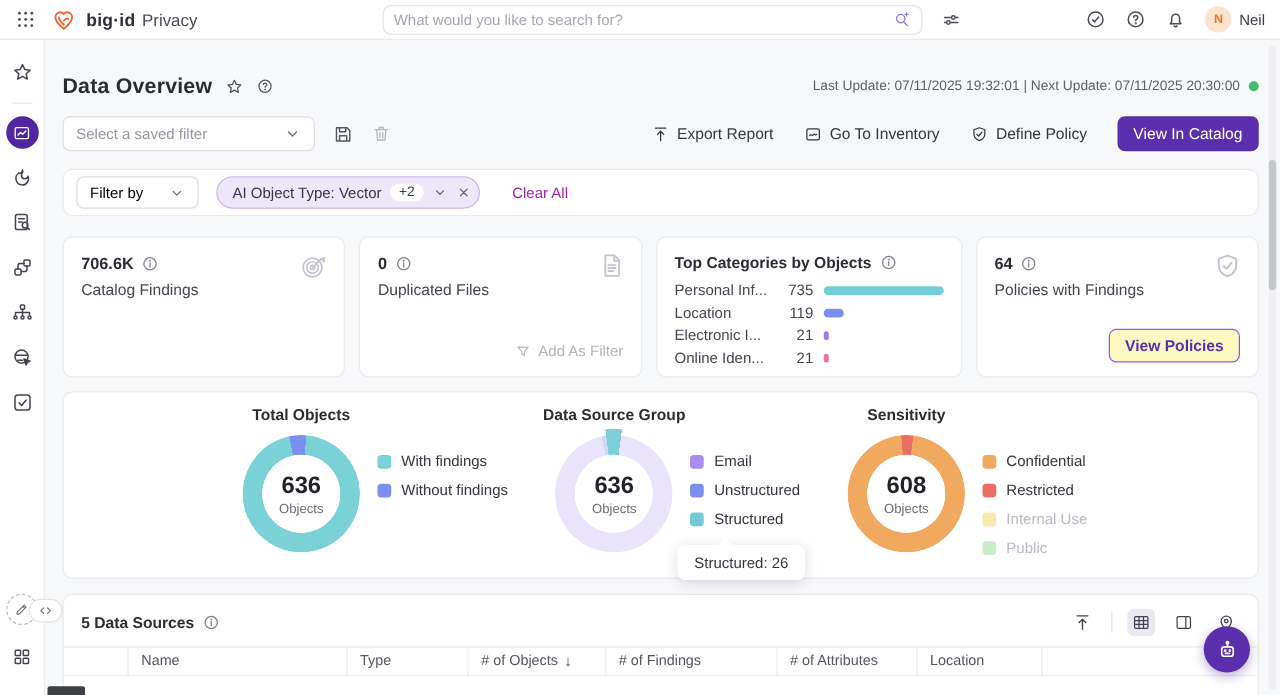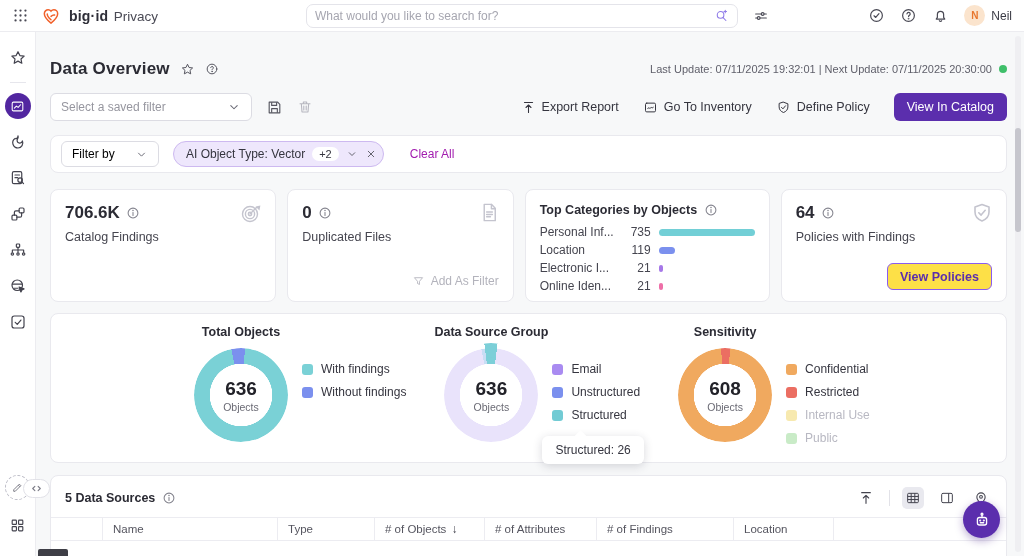--- a/index.html
+++ b/index.html
@@ -51,26 +51,26 @@
   .filter-card{margin-top:13px;height:38px;background:#fff;border:1px solid #e9e9ee;border-radius:8px;display:flex;align-items:center;padding:0 10px;gap:14px}
   .filter-by{width:98px;height:26px;color:#000000}
   .chip{height:26px;background:#eee7fc;border:1px solid #cdb9f0;border-radius:14px;display:flex;align-items:center;gap:7px;padding:0 6px 0 12px;font-size:12px;color:#35353f;cursor:pointer}
   .chip-badge{background:#fff;border-radius:9px;padding:1px 7px;font-size:11px;color:#35353f}
   .chip .x{color:#55555f;display:flex;cursor:pointer}
   .clear-all{font-size:12px;font-weight:500;color:#a21caf;margin-left:12px;cursor:pointer}
 
   
   .cards{display:flex;gap:11px;margin-top:16px;height:113px}
   .card{flex:1;background:#fff;border:1px solid #e9e9ee;border-radius:8px;padding:13px 14px;position:relative}
-  .card-val{font-size:17px;font-weight:700;color:#2b2b34;display:flex;gap:6px;align-items:center}
+  .card-val{font-size:13px;font-weight:700;color:#2b2b34;display:flex;gap:6px;align-items:center}
   .card-lbl{font-size:12.5px;color:#45454f;margin-top:7px}
   .card-corner{position:absolute;top:11px;right:12px;color:#c4c4ce}
   .info-ic{color:#83838d;display:flex;cursor:pointer}
   .add-filter{position:absolute;bottom:13px;right:14px;color:#b3b3bc;font-size:12px;display:flex;gap:6px;align-items:center}
-  .btn-outline{position:absolute;bottom:11px;right:14px;border:1px solid #8a5cf0;color:#5b2ead;border-radius:6px;height:27px;padding:0 12px;font-size:12.5px;font-weight:600;background:#fde047;font-family:inherit;display:flex;align-items:center;cursor:pointer}
+  .btn-outline{position:absolute;bottom:11px;right:14px;border:1px solid #8a5cf0;color:#5b2ead;border-radius:6px;height:27px;padding:0 12px;font-size:12.5px;font-weight:600;background:#fef9c3;font-family:inherit;display:flex;align-items:center;cursor:pointer}
   .tc-title{font-size:12.5px;font-weight:700;display:flex;gap:7px;align-items:center;color:#2b2b34}
   .tc-list{margin-top:8px}
   .tc-row{display:flex;align-items:center;font-size:12px;color:#45454f;margin-top:4px;gap:8px}
   .tc-label{width:76px;white-space:nowrap;overflow:hidden}
   .tc-val{width:27px;text-align:right}
   .tc-bar{height:7px;border-radius:4px}
 
   
   .charts-card{margin-top:11px;height:150px;background:#fff;border:1px solid #e9e9ee;border-radius:8px;display:flex;align-items:flex-start;padding:11px 20px 0 143px;gap:38px}
   .chart-sec{display:flex;gap:14px;position:relative}
@@ -737,25 +737,25 @@
           <div class="th" style="width: 175px;">
             <span>Name</span>
           </div>
           <div class="th" style="width: 97px;">
             <span>Type</span>
           </div>
           <div class="th" style="width: 110px;">
             <span># of Objects</span>
             <span class="sort-ar">↓</span>
           </div>
+          <div class="th" style="width: 137px;">
+            <span># of Findings</span>
+          </div>
           <div class="th" style="width: 112px;">
             <span># of Attributes</span>
-          </div>
-          <div class="th" style="width: 137px;">
-            <span># of Findings</span>
           </div>
           <div class="th" style="width: 100px;">
             <span>Location</span>
           </div>
           <div class="th"></div>
         </div>
       <div class="row-cut"></div>
     </div>
   </div>
 

